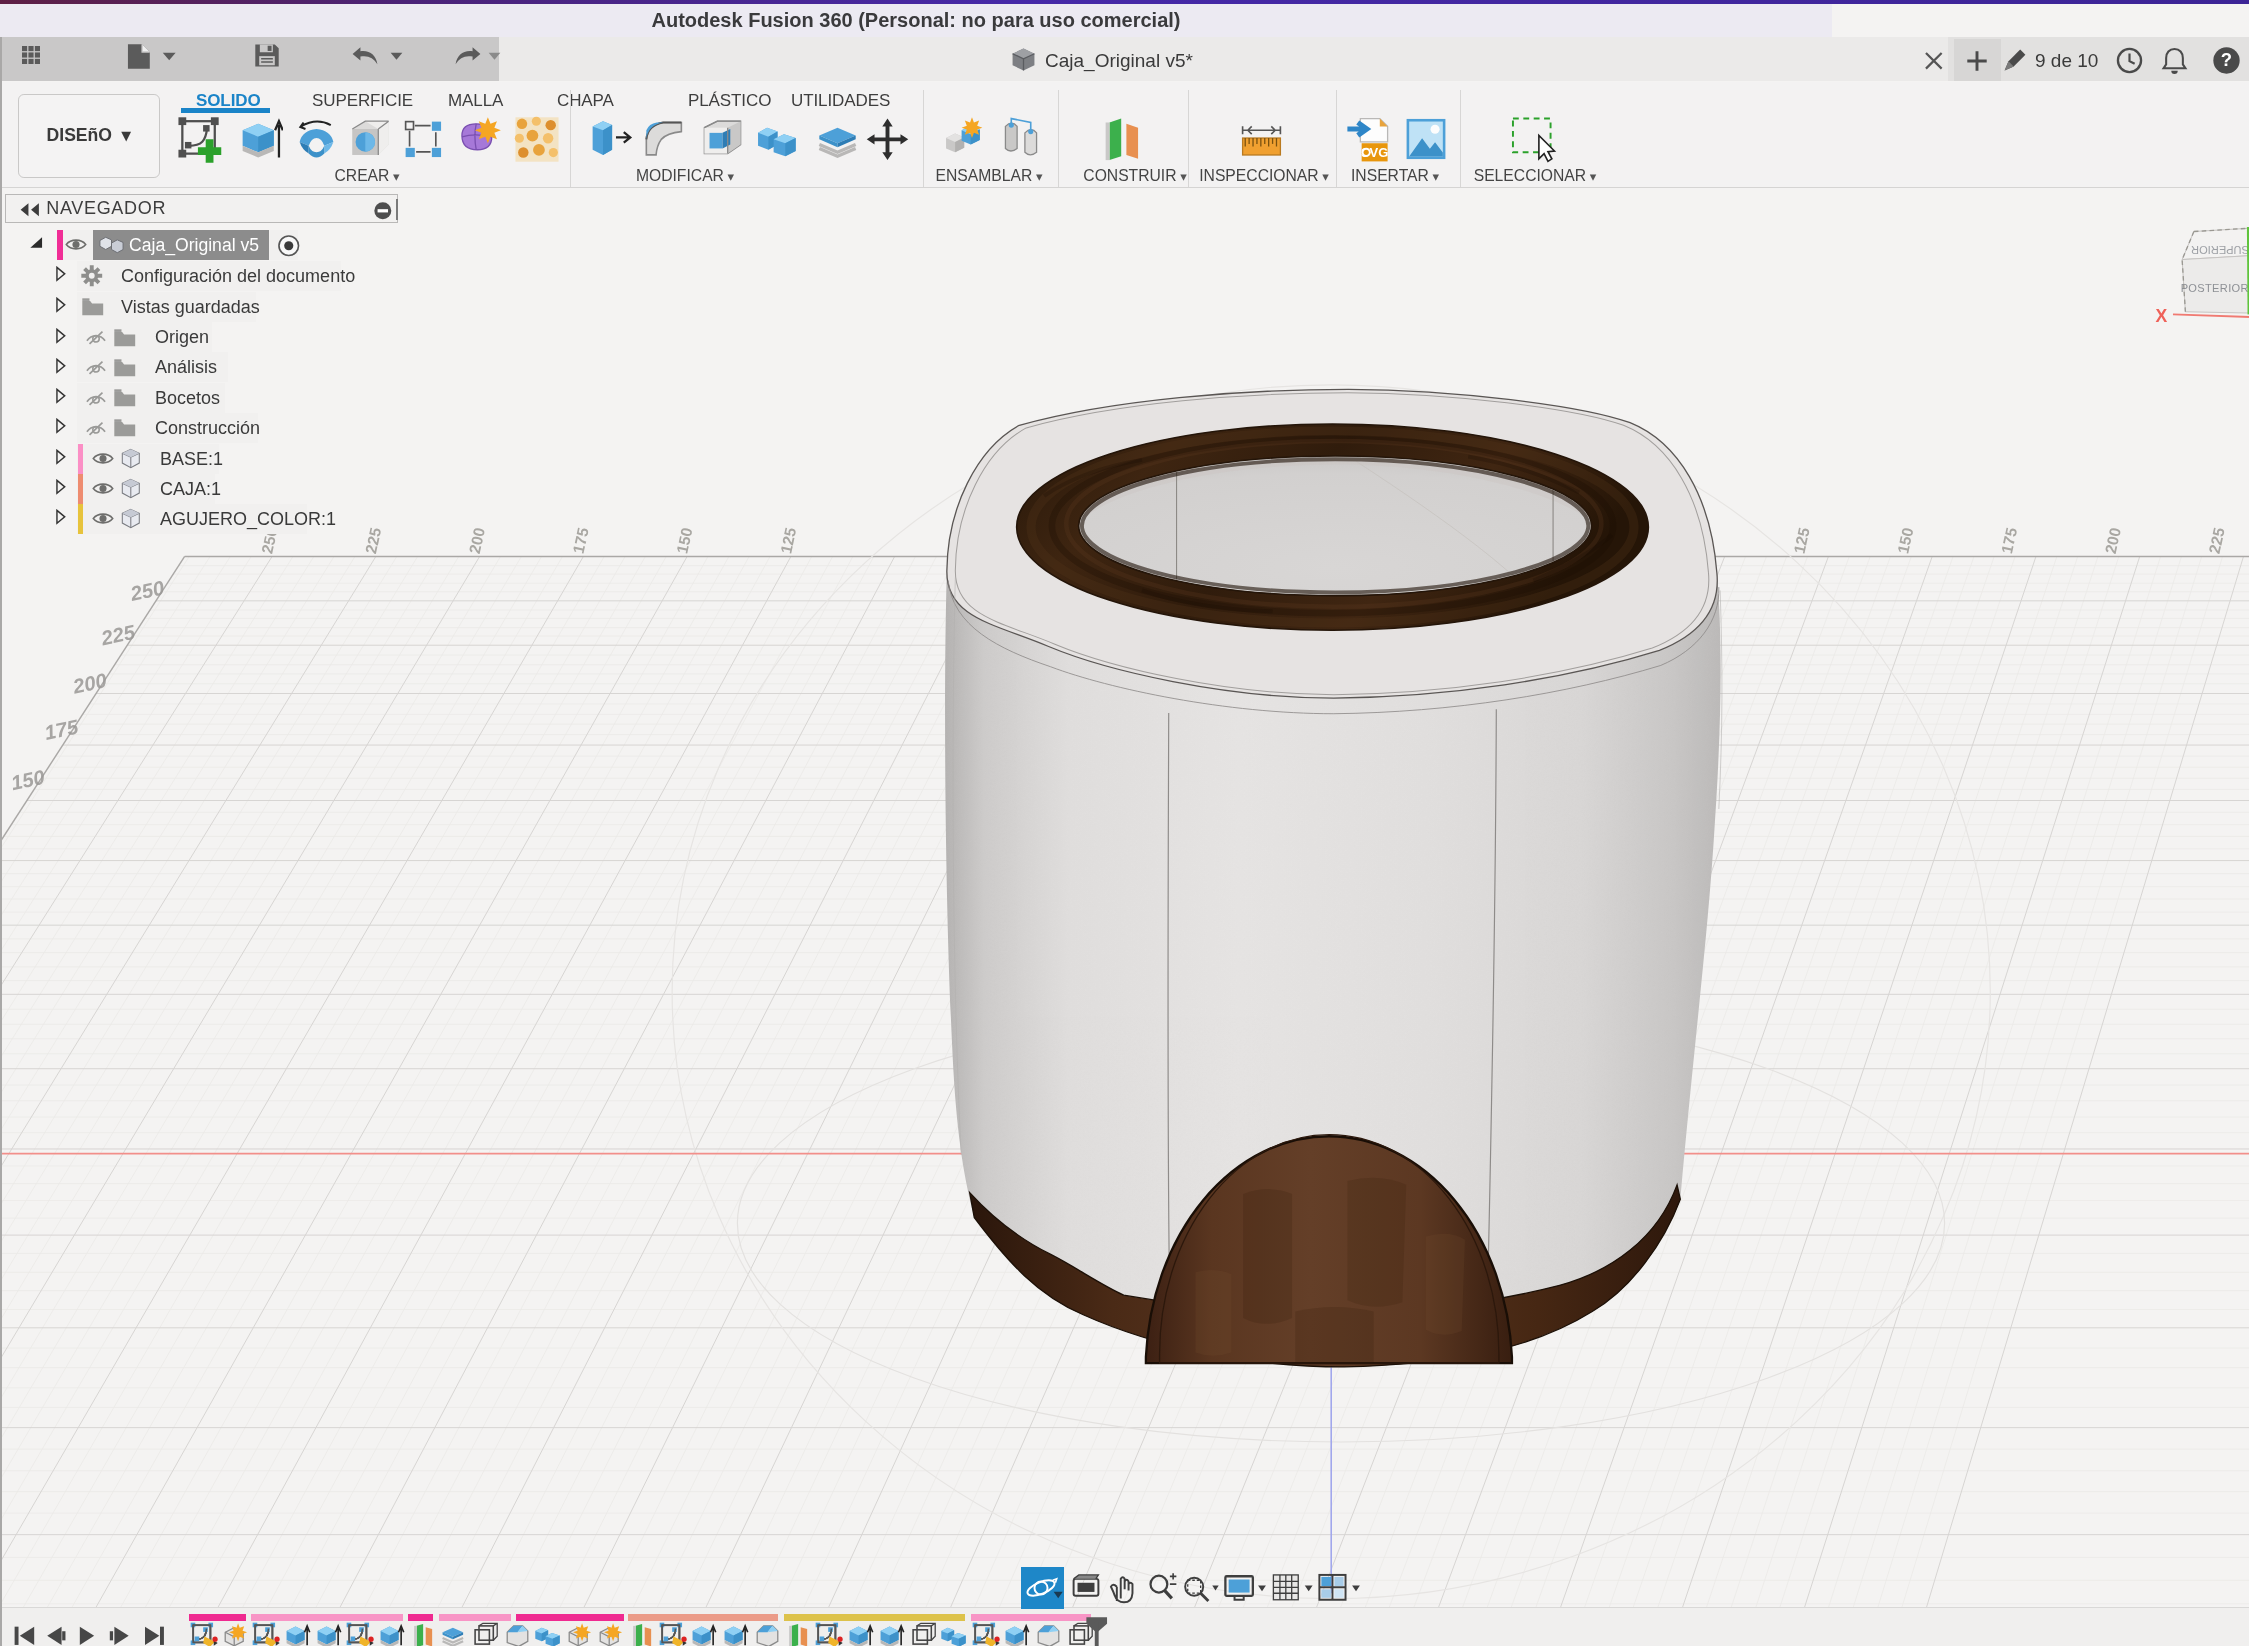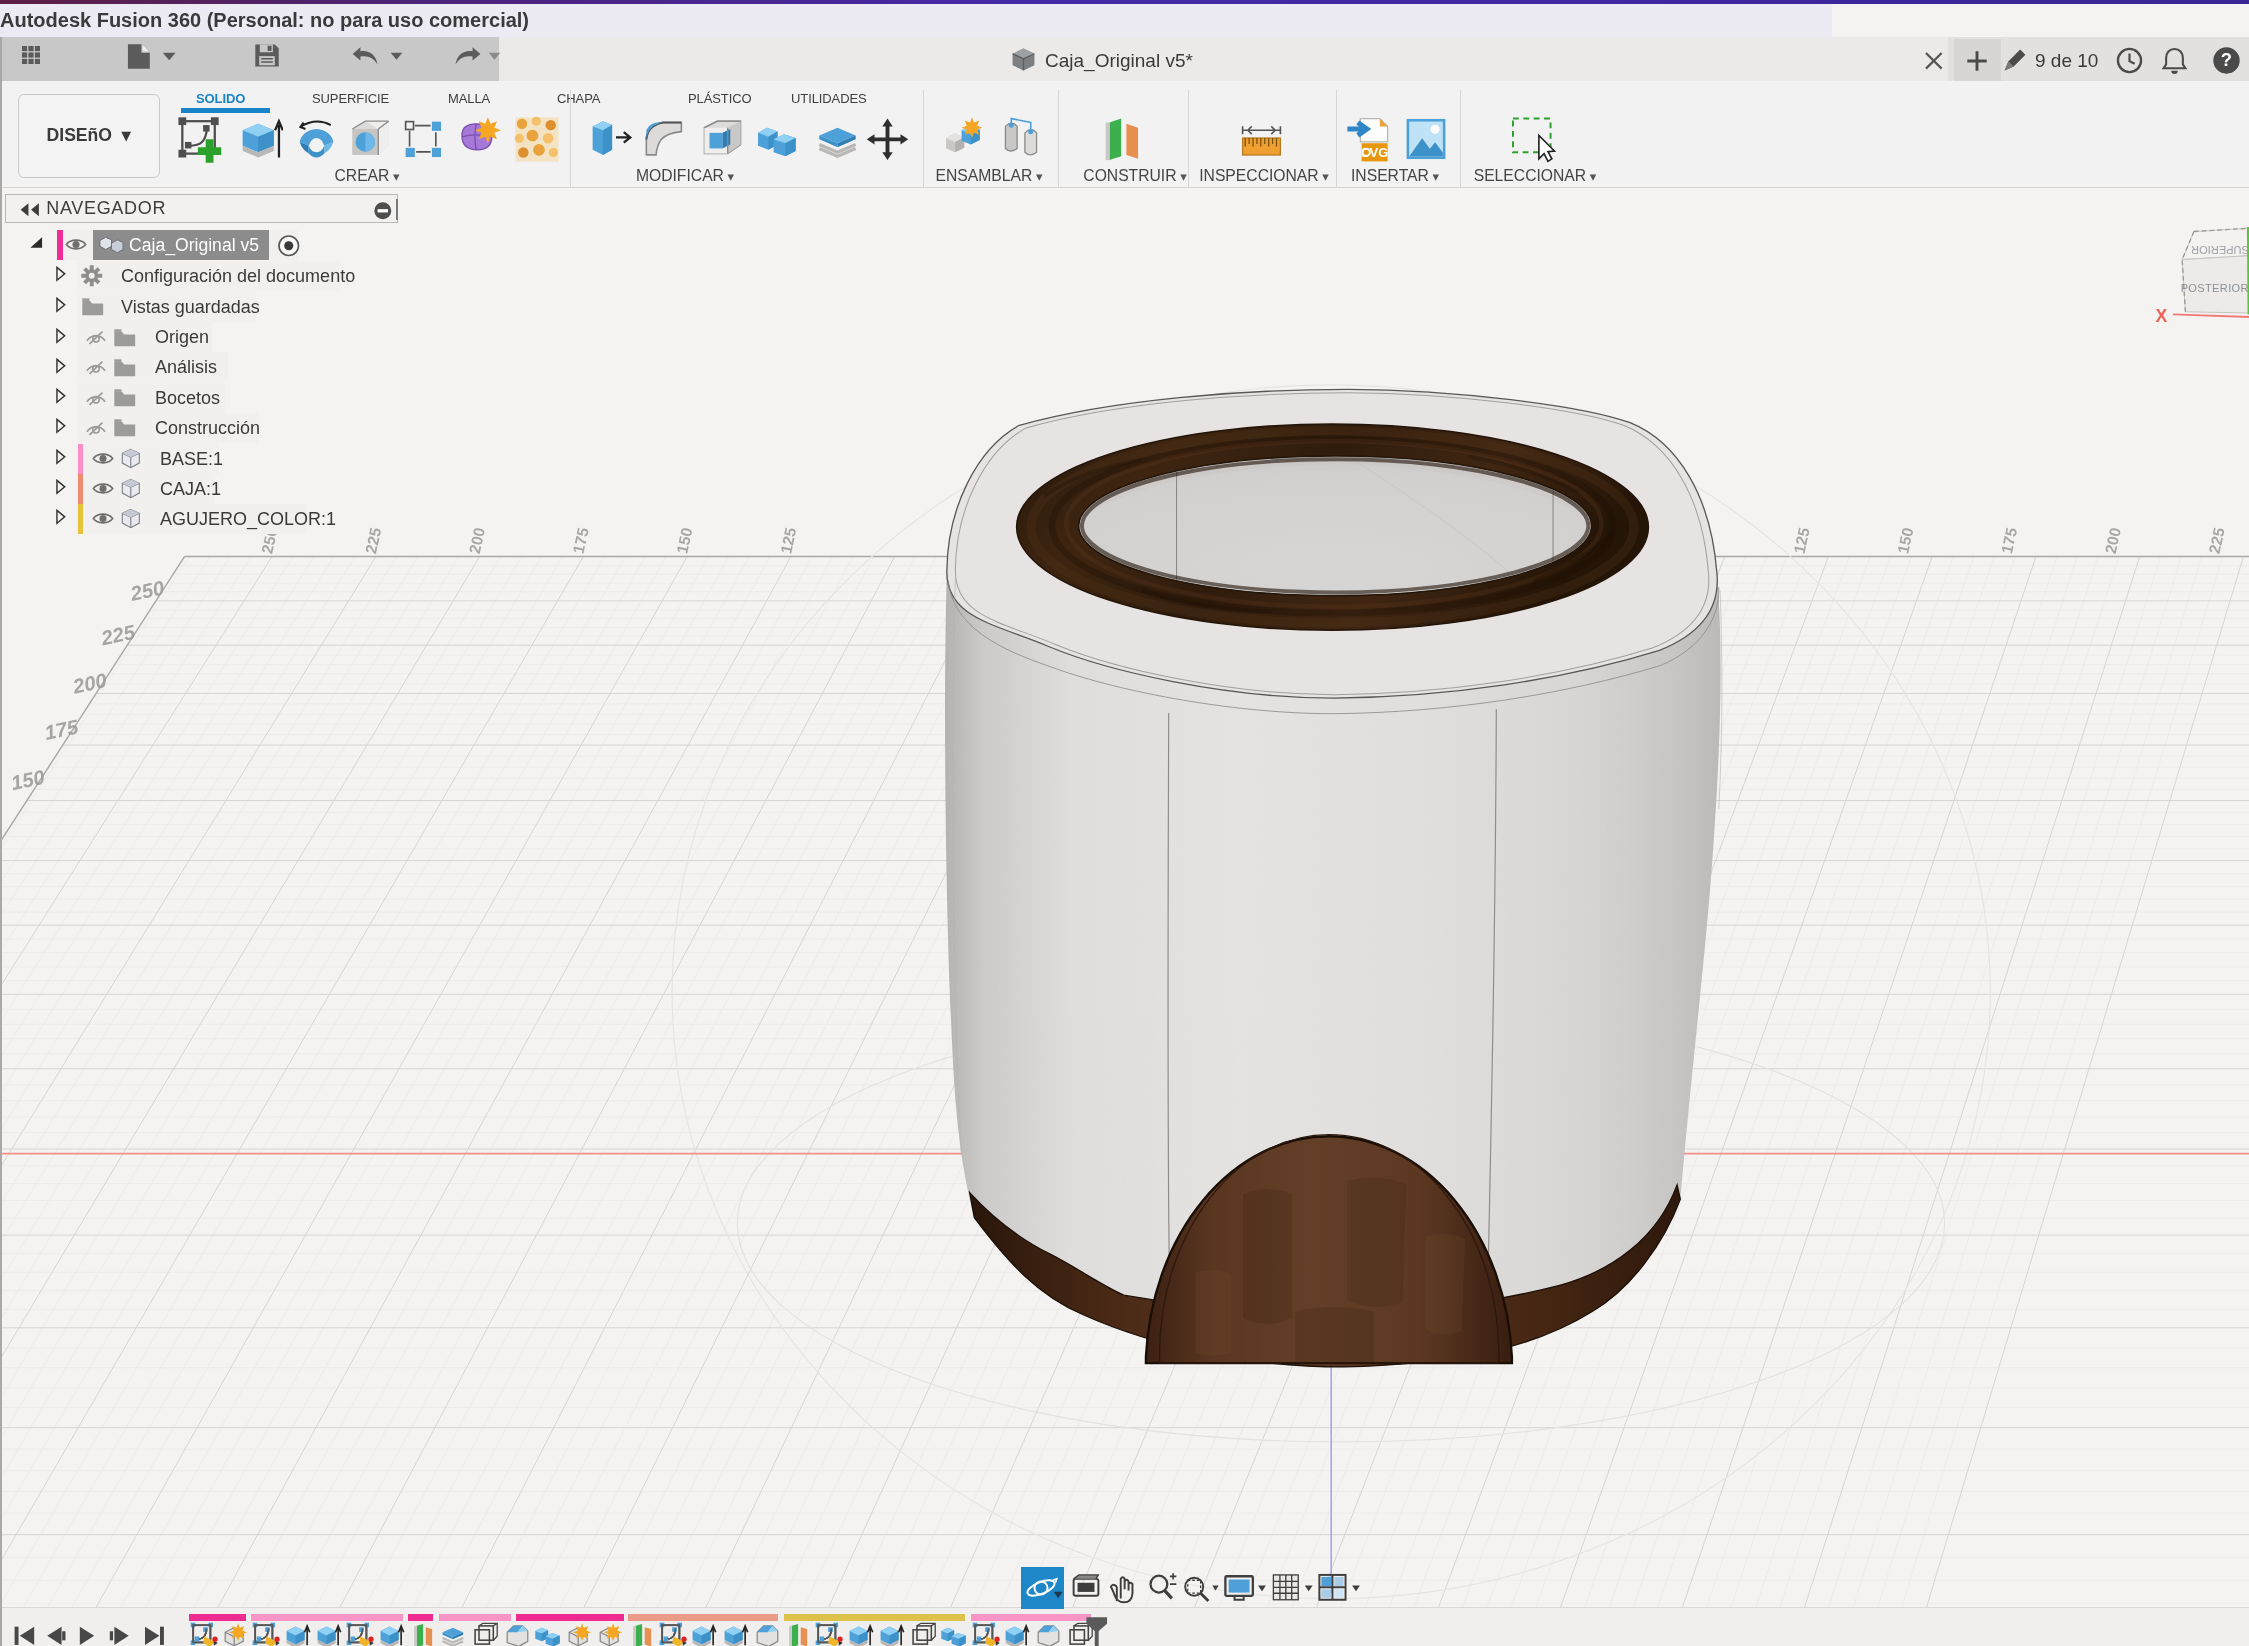--- a/index.html
+++ b/index.html
@@ -1,24 +1,24 @@
 <!DOCTYPE html>
 <html style="font-size:10.4px"><head><meta charset="utf-8"><style>
 *{margin:0;padding:0;box-sizing:border-box}
 html,body{width:2250px;height:1647px;overflow:hidden;font-family:"Liberation Sans",sans-serif;background:#f4f3f2}
 #page{position:absolute;inset:0;width:2250px;height:1647px}
 .abs{position:absolute}
 
 #topline{left:0;top:0;width:2250px;height:3.9px;background:linear-gradient(90deg,#5e1f44 0%,#4b2377 18%,#4629a8 45%,#3c2496 100%)}
-#titlebar{left:0;top:3.9px;width:1832px;height:33px;background:#eceaf2;color:#3a3a3c;font-size:20px;font-weight:bold;text-align:left;line-height:32px}
+#titlebar{left:0;top:3.9px;width:1832px;height:33px;background:#eceaf2;color:#3a3a3c;font-size:20px;font-weight:bold;text-align:center;line-height:32px}
 #qat{left:0;top:37px;width:2250px;height:44px;background:#ebeae9}
 #qatdark{left:0;top:0;width:499px;height:44px;background:#c9c8c8}
 #tabright{left:1948px;top:0;width:302px;height:44px;background:#e2e1e0}
 #ribbon{left:0;top:82px;width:2250px;height:106px;background:#f3f2f2;border-bottom:1.3px solid #d5d4d3}
-.rtab{position:absolute;top:8.5px;font-size:13px;color:#3e3e3e;letter-spacing:-0.1px}
+.rtab{position:absolute;top:8.5px;font-size:17px;color:#3e3e3e;letter-spacing:-0.1px}
 #selunder{position:absolute;left:181px;top:26px;width:89px;height:5.2px;background:#1a84c8}
 .grplabel{position:absolute;top:85px;font-size:15.7px;color:#444;white-space:nowrap;transform:translateX(-50%)}
 .grplabel:after{content:" ▾";font-size:13px;color:#555}
 .rdiv{position:absolute;top:7.8px;width:0.7px;height:97px;background:#d7d6d5}
 #diseno{position:absolute;left:17.6px;top:11.7px;width:142px;height:84px;background:#f4f3f3;border:1.3px solid #c9c8c7;border-radius:5.9px;color:#3a3a3a;font-size:17.6px;font-weight:bold;text-align:center;line-height:81px}
 
 #viewport{left:0;top:187px;width:2250px;height:1460px;background:#f4f3f2}
 
 #navhdr{left:5.2px;top:194px;width:393px;height:29px;background:#f2f1f0;border:1.3px solid #b9b8b7;color:#3d3d3d;font-size:18px;line-height:27px}
 .trow{position:absolute;height:26px;font-size:18px;color:#3a3a3a;line-height:26px;white-space:nowrap}

